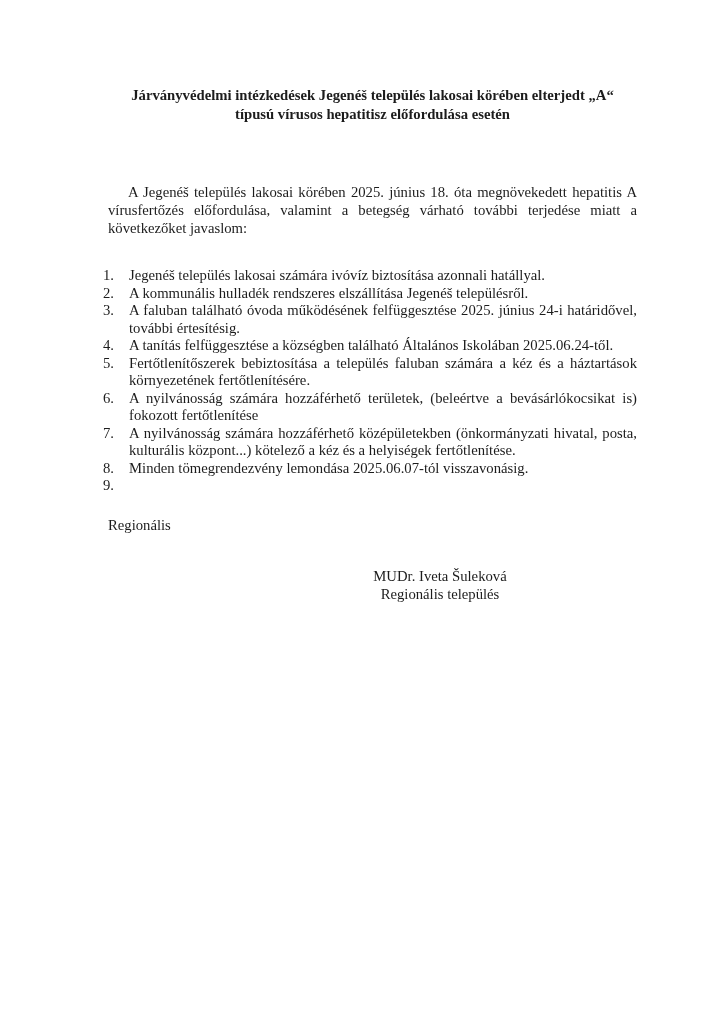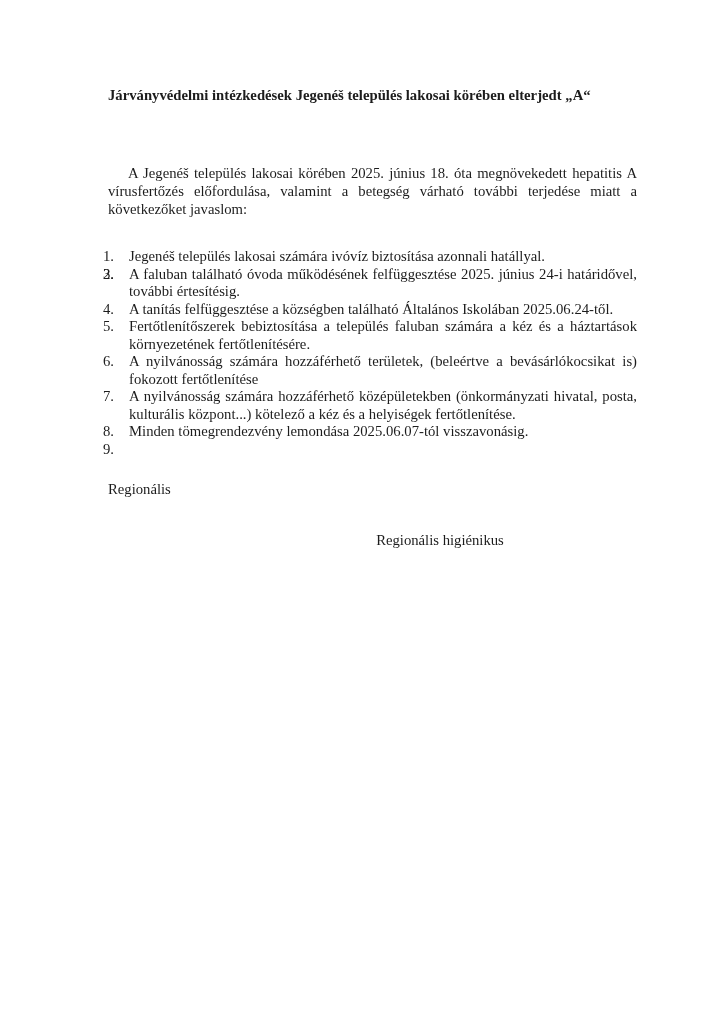--- a/index.html
+++ b/index.html
@@ -19,20 +19,21 @@
     width: 724px;
     height: 1024px;
     padding: 0 87px 0 108px;
     background: #ffffff;
   }
   .title {
     margin: 86px 0 0 0;
     font-size: 14.7px;
     font-weight: bold;
     line-height: 19px;
+    text-align: center;
   }
   .intro {
     margin: 60px 0 0 0;
     font-size: 14.7px;
     line-height: 17.8px;
     text-align: justify;
     text-indent: 20px;
   }
   .list {
     margin: 30px 0 0 -5px;
@@ -62,31 +63,33 @@
     line-height: 17.8px;
   }
 </style>
 </head>
 <body>
 
 <div class="page">
 
   <div class="title">
     <div>Járványvédelmi intézkedések Jegenéš település lakosai körében elterjedt „A“</div>
+    <div>típusú vírusos hepatitisz előfordulása esetén</div>
   </div>
 
   <p class="intro">A Jegenéš település lakosai körében 2025. június 18. óta megnövekedett hepatitis A vírusfertőzés előfordulása, valamint a betegség várható további terjedése miatt a következőket javaslom:</p>
 
   <div class="list">
     <div class="list-item">
       <span class="num">1.</span>
       <span class="txt">Jegenéš település lakosai számára ivóvíz biztosítása azonnali hatállyal.</span>
     </div>
     <div class="list-item">
       <span class="num">2.</span>
+      <span class="txt">A kommunális hulladék rendszeres elszállítása Jegenéš településről.</span>
     </div>
     <div class="list-item">
       <span class="num">3.</span>
       <span class="txt">A faluban található óvoda működésének felfüggesztése 2025. június 24-i határidővel, további értesítésig.</span>
     </div>
     <div class="list-item">
       <span class="num">4.</span>
       <span class="txt">A tanítás felfüggesztése a községben található Általános Iskolában 2025.06.24-től.</span>
     </div>
     <div class="list-item">
@@ -106,16 +109,17 @@
       <span class="txt">Minden tömegrendezvény lemondása 2025.06.07-tól visszavonásig.</span>
     </div>
     <div class="list-item">
       <span class="num">9.</span>
     </div>
   </div>
 
   <p class="closing">Regionális</p>
 
   <div class="signature">
-    <div>Regionális higiénikus</div>
+    <div>MUDr. Iveta Šuleková</div>
+    <div>Regionális település</div>
   </div>
 
 </div>
 
 </body></html>

